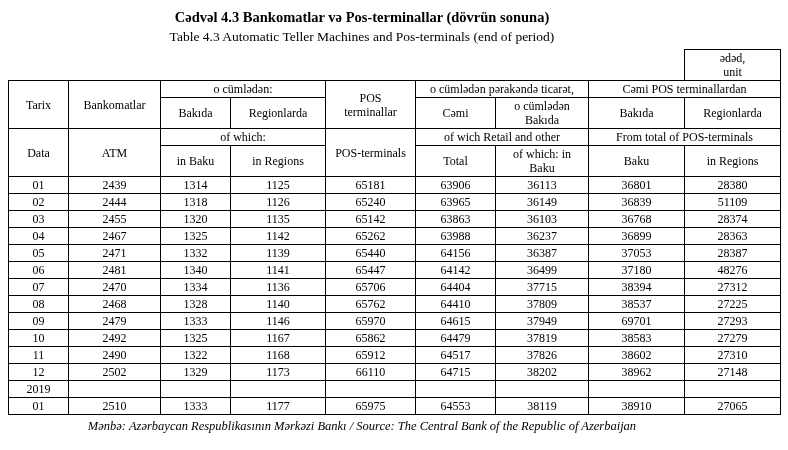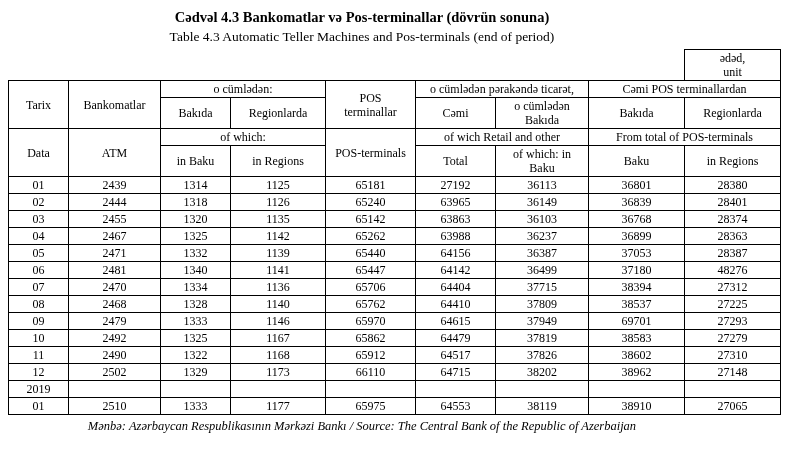--- a/index.html
+++ b/index.html
@@ -156,35 +156,35 @@
         <td>in Regions</td>
       </tr>
     </tbody>
     <tbody id="table-body">
         <tr>
           <td class="row-label">01</td>
           <td class="data-cell">2439</td>
           <td class="data-cell">1314</td>
           <td class="data-cell">1125</td>
           <td class="data-cell">65181</td>
-          <td class="data-cell">27192</td>
+          <td class="data-cell">63906</td>
           <td class="data-cell">36113</td>
           <td class="data-cell">36801</td>
           <td class="data-cell">28380</td>
         </tr>
         <tr>
           <td class="row-label">02</td>
           <td class="data-cell">2444</td>
           <td class="data-cell">1318</td>
           <td class="data-cell">1126</td>
           <td class="data-cell">65240</td>
           <td class="data-cell">63965</td>
           <td class="data-cell">36149</td>
           <td class="data-cell">36839</td>
-          <td class="data-cell">28401</td>
+          <td class="data-cell">51109</td>
         </tr>
         <tr>
           <td class="row-label">03</td>
           <td class="data-cell">2455</td>
           <td class="data-cell">1320</td>
           <td class="data-cell">1135</td>
           <td class="data-cell">65142</td>
           <td class="data-cell">63863</td>
           <td class="data-cell">36103</td>
           <td class="data-cell">36768</td>

